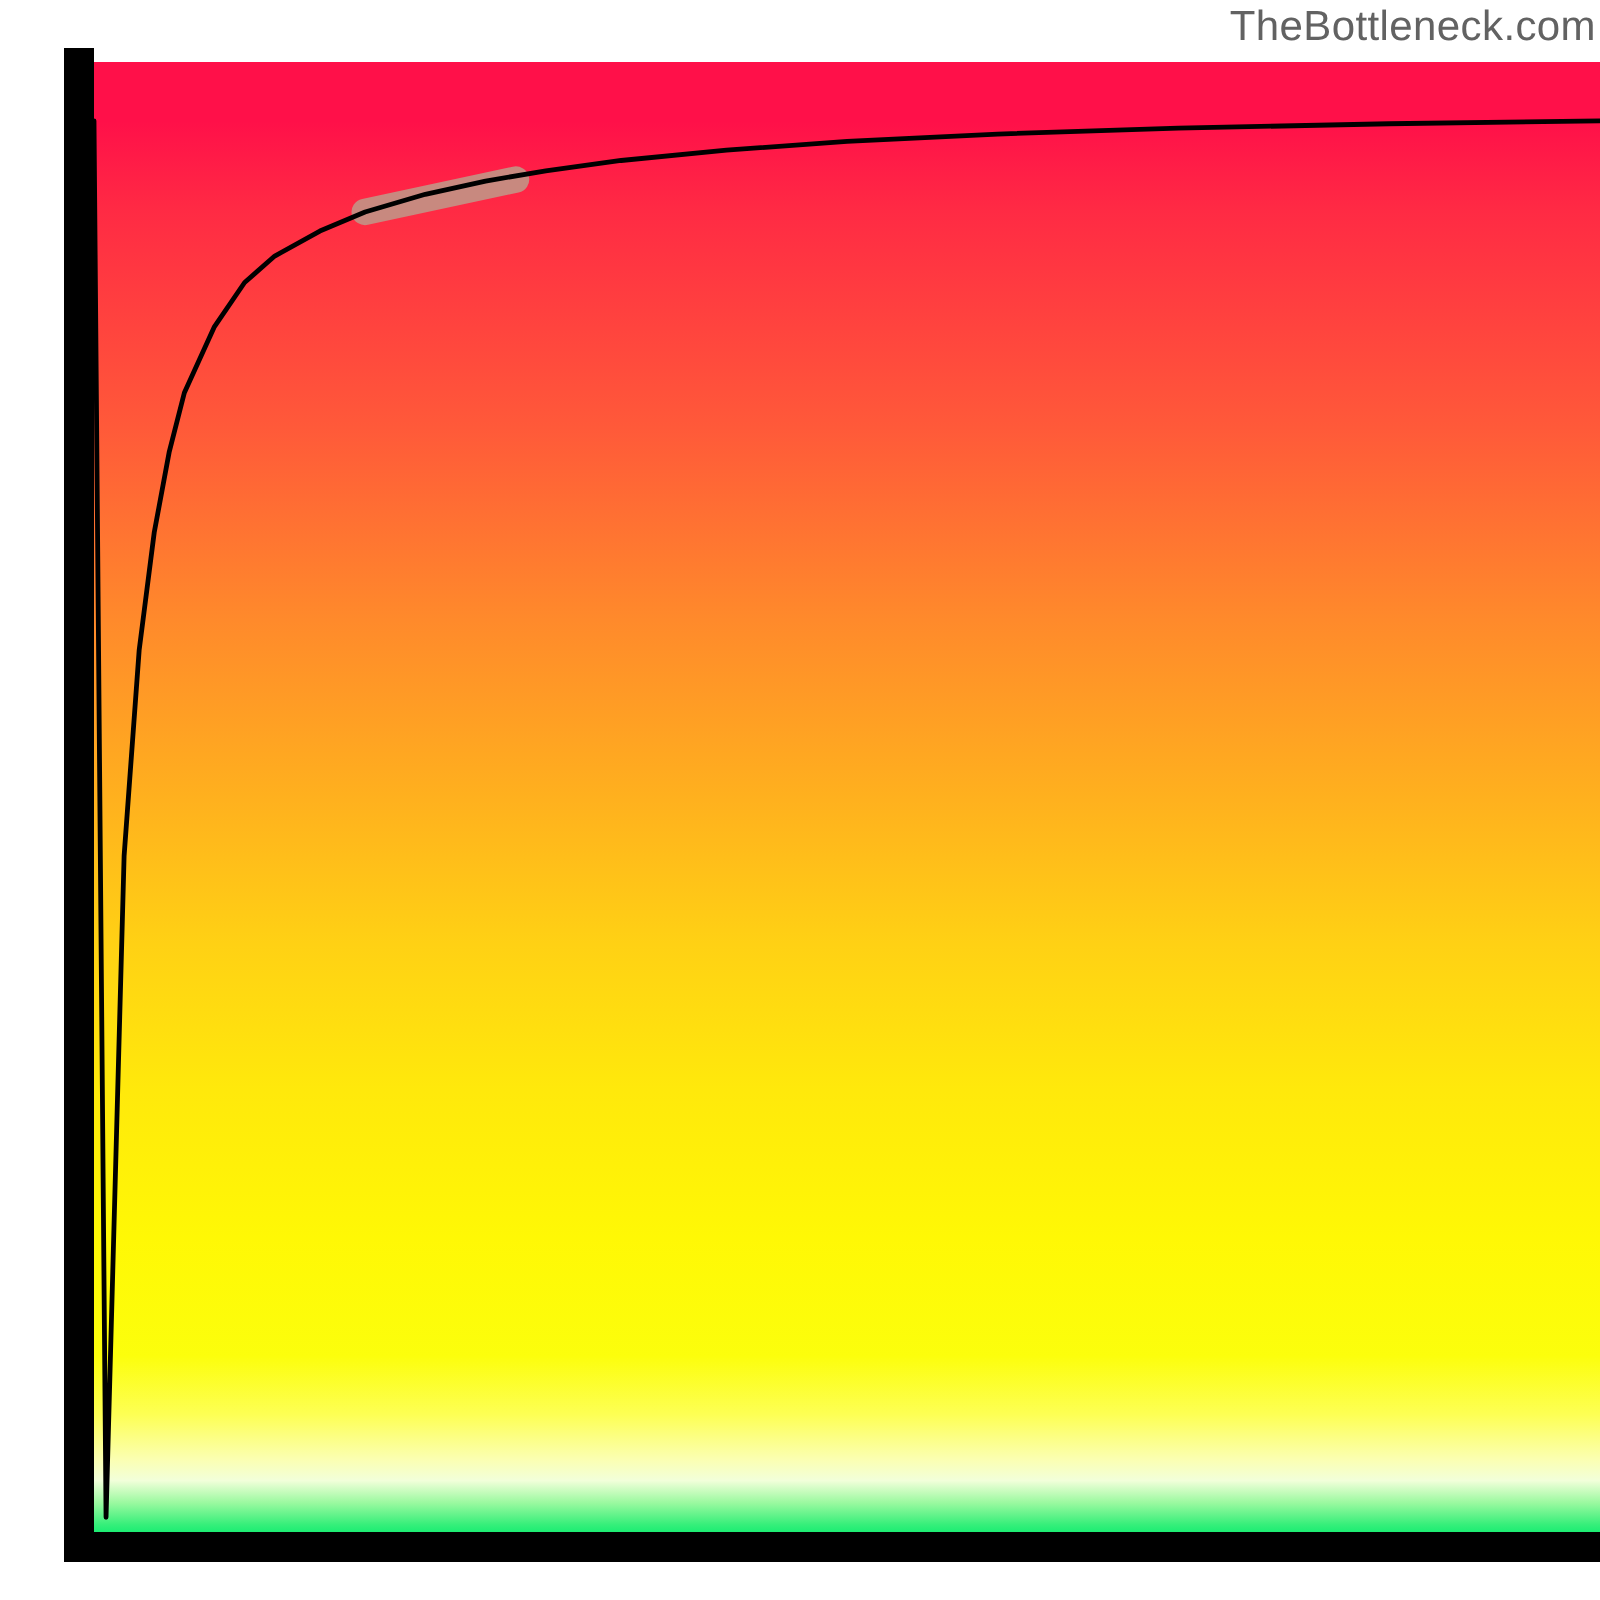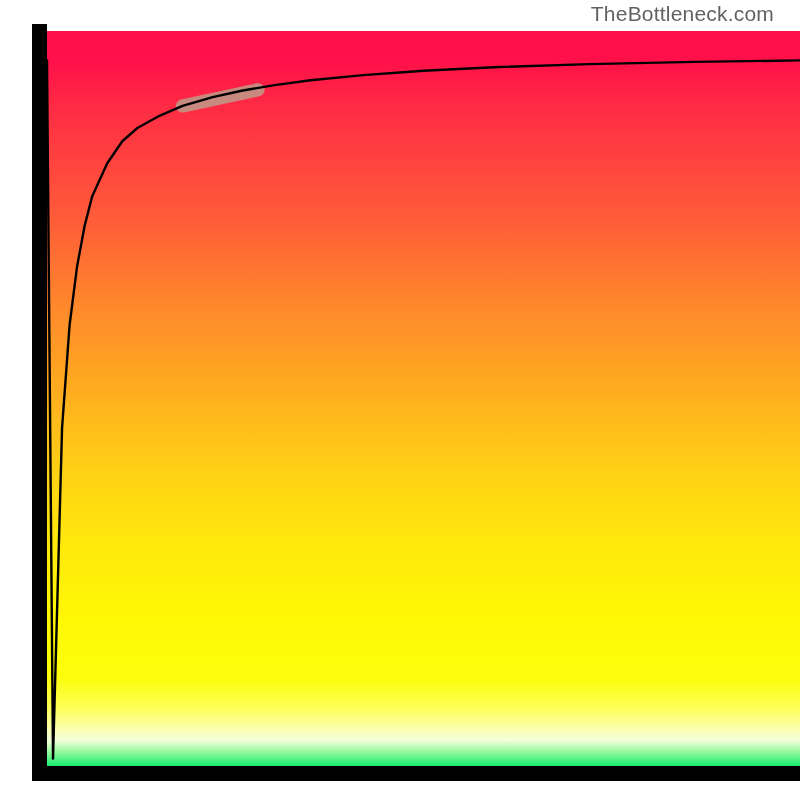--- a/index.html
+++ b/index.html
@@ -12,21 +12,21 @@
     font-family: Arial, Helvetica, sans-serif;
   }
   .wrapper {
     position: relative;
     width: 800px;
     height: 800px;
   }
   .attribution {
     position: absolute;
     top: 2px;
-    right: 26px;
+    right: 2px;
     color: #626262;
     font-size: 21px;
     letter-spacing: 0.2px;
   }
   .plot-area {
     position: absolute;
     left: 47px;
     top: 31px;
     width: 753px;
     height: 735px;

